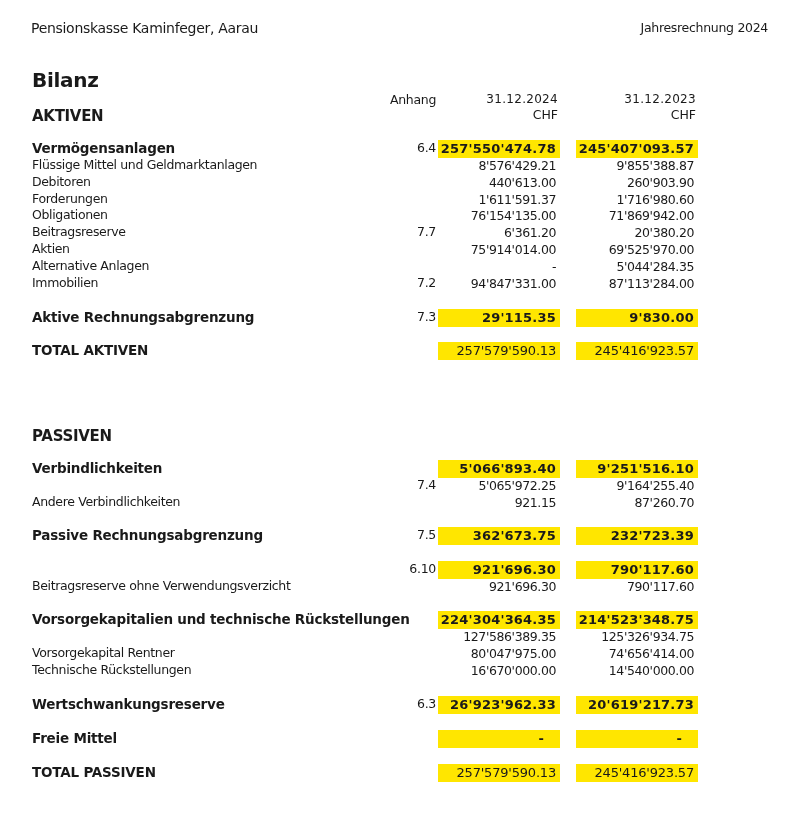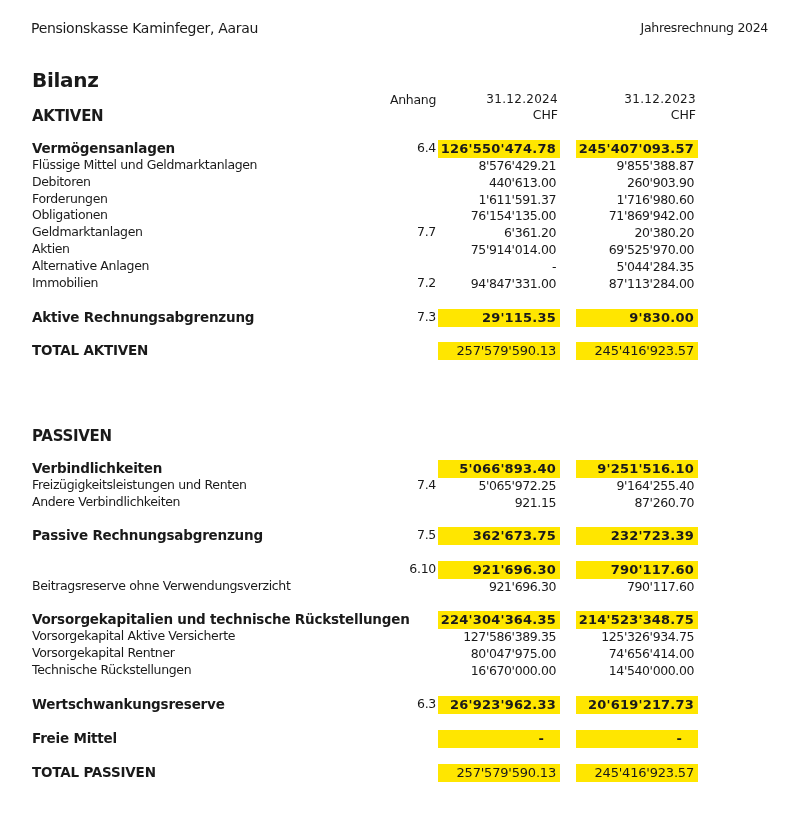--- a/index.html
+++ b/index.html
@@ -33,21 +33,21 @@
 <div class="abs hdr-date" style="left:438px; top:92px;">31.12.2024</div>
 <div class="abs hdr-date" style="left:576px; top:92px;">31.12.2023</div>
 <div class="abs hdr-chf" style="left:438px; top:107px;">CHF</div>
 <div class="abs hdr-chf" style="left:576px; top:107px;">CHF</div>
 
 <div class="abs section" style="top:107px;">AKTIVEN</div>
 
 <div class="row bold" style="top:140px;">
   <span class="label">Vermögensanlagen</span>
   <span class="note">6.4</span>
-  <span class="v1 hl">126'550'474.78</span>
+  <span class="v1 hl">257'550'474.78</span>
   <span class="v2 hl">245'407'093.57</span>
 </div>
 <div class="row" style="top:157px;">
   <span class="label">Flüssige Mittel und Geldmarktanlagen</span>
   <span class="note"></span>
   <span class="v1">8'576'429.21</span>
   <span class="v2">9'855'388.87</span>
 </div>
 <div class="row" style="top:174px;">
   <span class="label">Debitoren</span>
@@ -61,21 +61,21 @@
   <span class="v1">1'611'591.37</span>
   <span class="v2">1'716'980.60</span>
 </div>
 <div class="row" style="top:207px;">
   <span class="label">Obligationen</span>
   <span class="note"></span>
   <span class="v1">76'154'135.00</span>
   <span class="v2">71'869'942.00</span>
 </div>
 <div class="row" style="top:224px;">
-  <span class="label">Geldmarktanlagen</span>
+  <span class="label">Beitragsreserve</span>
   <span class="note">7.7</span>
   <span class="v1">6'361.20</span>
   <span class="v2">20'380.20</span>
 </div>
 <div class="row" style="top:241px;">
   <span class="label">Aktien</span>
   <span class="note"></span>
   <span class="v1">75'914'014.00</span>
   <span class="v2">69'525'970.00</span>
 </div>
@@ -106,21 +106,20 @@
 
 <div class="abs section" style="top:427px;">PASSIVEN</div>
 
 <div class="row bold" style="top:460px;">
   <span class="label">Verbindlichkeiten</span>
   <span class="note"></span>
   <span class="v1 hl">5'066'893.40</span>
   <span class="v2 hl">9'251'516.10</span>
 </div>
 <div class="row" style="top:477px;">
-  <span class="label">Freizügigkeitsleistungen und Renten</span>
   <span class="note">7.4</span>
   <span class="v1">5'065'972.25</span>
   <span class="v2">9'164'255.40</span>
 </div>
 <div class="row" style="top:494px;">
   <span class="label">Andere Verbindlichkeiten</span>
   <span class="note"></span>
   <span class="v1">921.15</span>
   <span class="v2">87'260.70</span>
 </div>
@@ -141,21 +140,20 @@
   <span class="v1">921'696.30</span>
   <span class="v2">790'117.60</span>
 </div>
 <div class="row bold" style="top:611px;padding-left:28px;">
   <span class="label">Vorsorgekapitalien und technische Rückstellungen</span>
   <span class="note">5</span>
   <span class="v1 hl">224'304'364.35</span>
   <span class="v2 hl">214'523'348.75</span>
 </div>
 <div class="row" style="top:628px;">
-  <span class="label">Vorsorgekapital Aktive Versicherte</span>
   <span class="note"></span>
   <span class="v1">127'586'389.35</span>
   <span class="v2">125'326'934.75</span>
 </div>
 <div class="row" style="top:645px;">
   <span class="label">Vorsorgekapital Rentner</span>
   <span class="note"></span>
   <span class="v1">80'047'975.00</span>
   <span class="v2">74'656'414.00</span>
 </div>

